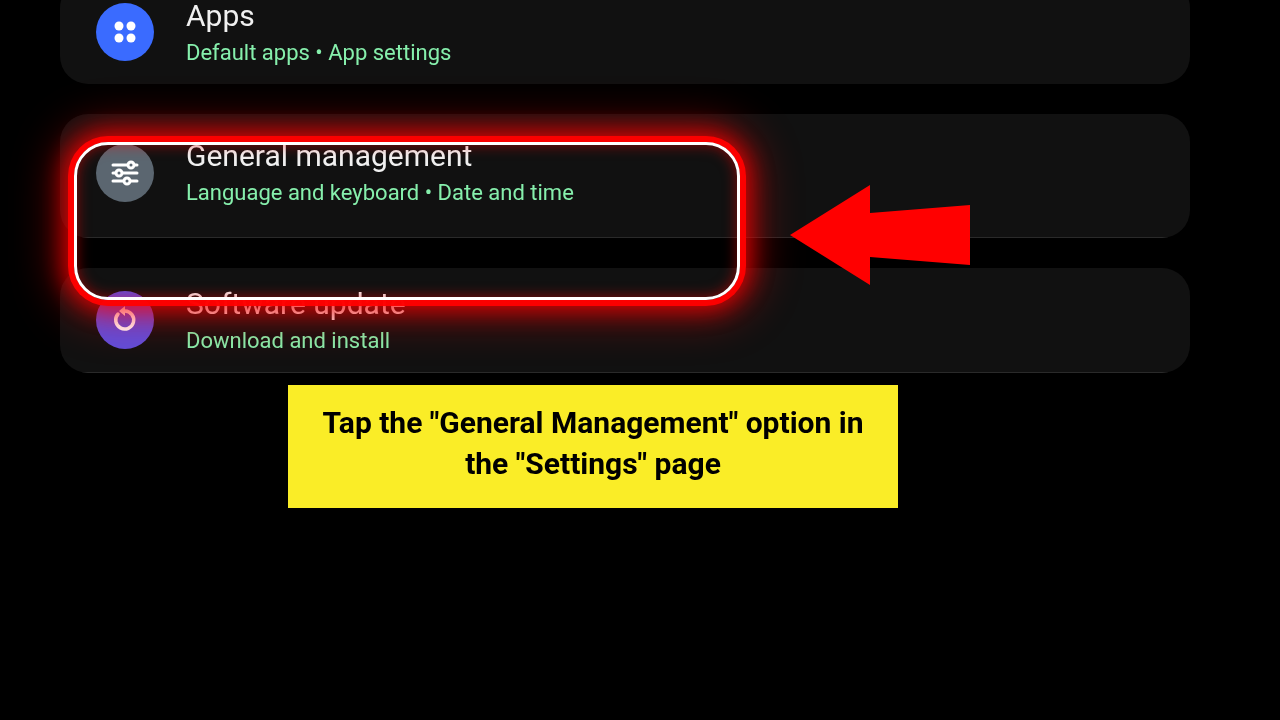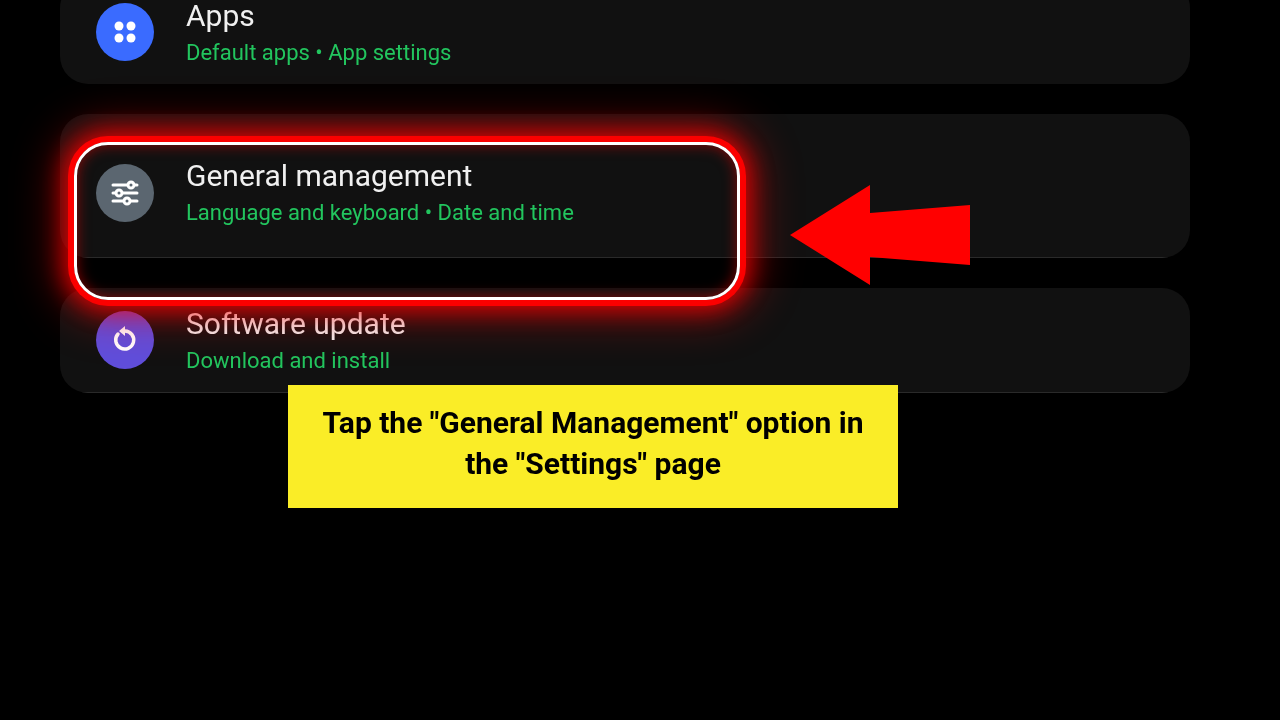--- a/index.html
+++ b/index.html
@@ -53,21 +53,21 @@
       justify-content: center;
     }
     .item-title {
       color: #f0f0f0;
       font-size: 30px;
       font-weight: 400;
       line-height: 1.2;
       margin-bottom: 6px;
     }
     .item-subtitle {
-      color: #22c55e;
+      color: #86efac;
       font-size: 22px;
       font-weight: 400;
       line-height: 1.2;
     }
     .highlight-box {
       position: absolute;
       left: 74px;
       top: 142px;
       width: 666px;
       height: 158px;
@@ -118,21 +118,21 @@
         </svg>
       </div>
       <div class="item-text">
         <div class="item-title">Apps</div>
         <div class="item-subtitle">Default apps  •  App settings</div>
       </div>
     </div>
   </div>
 
   <div class="settings-group">
-    <div class="settings-item divider-below" style="padding-top:44px;padding-bottom:30px;">
+    <div class="settings-item divider-below" style="padding-top:24px;padding-bottom:30px;">
       <div class="icon-wrap icon-general">
         <svg width="32" height="32" viewBox="0 0 32 32">
           <line x1="4" y1="8" x2="28" y2="8" stroke="#fff" stroke-width="3" stroke-linecap="round"></line>
           <circle cx="22" cy="8" r="3" fill="#5b6670" stroke="#fff" stroke-width="3"></circle>
           <line x1="4" y1="16" x2="28" y2="16" stroke="#fff" stroke-width="3" stroke-linecap="round"></line>
           <circle cx="10" cy="16" r="3" fill="#5b6670" stroke="#fff" stroke-width="3"></circle>
           <line x1="4" y1="24" x2="28" y2="24" stroke="#fff" stroke-width="3" stroke-linecap="round"></line>
           <circle cx="18" cy="24" r="3" fill="#5b6670" stroke="#fff" stroke-width="3"></circle>
         </svg>
       </div>

